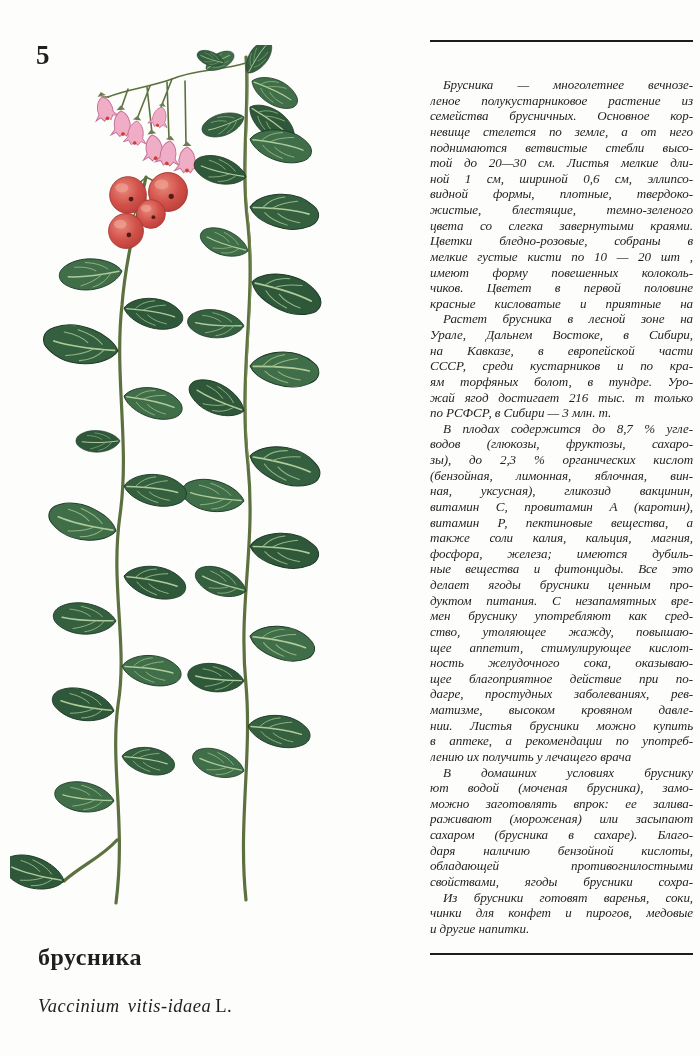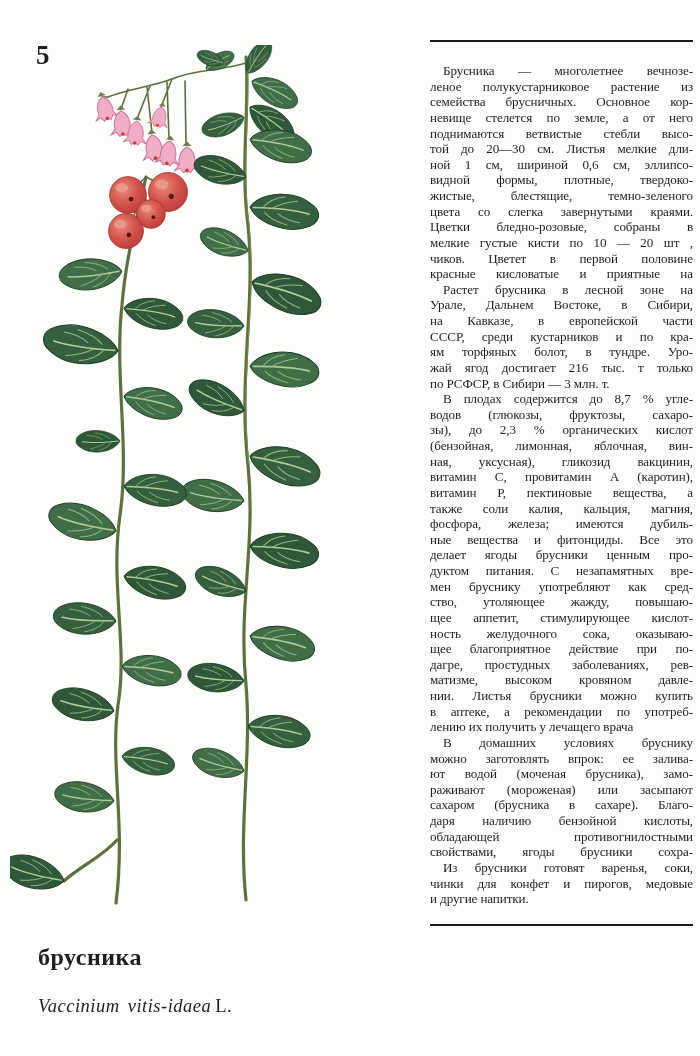--- a/index.html
+++ b/index.html
@@ -23,21 +23,21 @@
     position:absolute;left:38px;top:996px;
     font-size:18.5px;letter-spacing:0.5px;word-spacing:3px;
   }
   .caption-latin .lat{font-style:italic;margin-top:39px;}
   .caption-latin .auth{font-style:normal;margin-left:4px;}
   .article-column{
     position:absolute;left:430px;top:40px;width:263px;
   }
   .rule{height:2px;background:#1c1c1c;}
   .rule-top{margin-bottom:0;}
-  .article-body{margin-top:21px;}
+  .article-body{margin-top:35px;font-style:italic;}
   .rule-bottom{margin-top:17px;}
   .tline{
     font-size:13.1px;line-height:15.64px;height:15.64px;
     overflow:hidden;white-space:nowrap;
     text-align:justify;text-align-last:justify;
     letter-spacing:-0.1px;
   }
   .tline.last{text-align-last:left;white-space:normal;}
   .tline.first{text-indent:13px;}
   svg .blade{fill:currentColor;stroke:#1e3a28;stroke-width:0.9;}
@@ -157,20 +157,21 @@
       <div class="tline">семейства брусничных. Основное кор-</div>
       <div class="tline">невище стелется по земле, а от него</div>
       <div class="tline">поднимаются ветвистые стебли высо-</div>
       <div class="tline">той до 20—30 см. Листья мелкие дли-</div>
       <div class="tline">ной 1 см, шириной 0,6 см, эллипсо-</div>
       <div class="tline">видной формы, плотные, твердоко-</div>
       <div class="tline">жистые, блестящие, темно-зеленого</div>
       <div class="tline">цвета со слегка завернутыми краями.</div>
       <div class="tline">Цветки бледно-розовые, собраны в</div>
       <div class="tline">мелкие густые кисти по 10 — 20 шт ,</div>
+      <div class="tline">имеют форму повешенных колоколь-</div>
       <div class="tline">чиков. Цветет в первой половине</div>
       <div class="tline">красные кисловатые и приятные на</div>
       <div class="tline first">Растет брусника в лесной зоне на</div>
       <div class="tline">Урале, Дальнем Востоке, в Сибири,</div>
       <div class="tline">на Кавказе, в европейской части</div>
       <div class="tline">СССР, среди кустарников и по кра-</div>
       <div class="tline">ям торфяных болот, в тундре. Уро-</div>
       <div class="tline">жай ягод достигает 216 тыс. т только</div>
       <div class="tline last">по РСФСР, в Сибири — 3 млн. т.</div>
       <div class="tline first">В плодах содержится до 8,7 % угле-</div>
@@ -189,22 +190,22 @@
       <div class="tline">ство, утоляющее жажду, повышаю-</div>
       <div class="tline">щее аппетит, стимулирующее кислот-</div>
       <div class="tline">ность желудочного сока, оказываю-</div>
       <div class="tline">щее благоприятное действие при по-</div>
       <div class="tline">дагре, простудных заболеваниях, рев-</div>
       <div class="tline">матизме, высоком кровяном давле-</div>
       <div class="tline">нии. Листья брусники можно купить</div>
       <div class="tline">в аптеке, а рекомендации по употреб-</div>
       <div class="tline last">лению их получить у лечащего врача</div>
       <div class="tline first">В домашних условиях бруснику</div>
+      <div class="tline">ют водой (моченая брусника), замо-</div>
       <div class="tline">можно заготовлять впрок: ее залива-</div>
-      <div class="tline">ют водой (моченая брусника), замо-</div>
       <div class="tline">раживают (мороженая) или засыпают</div>
       <div class="tline">сахаром (брусника в сахаре). Благо-</div>
       <div class="tline">даря наличию бензойной кислоты,</div>
       <div class="tline">обладающей противогнилостными</div>
       <div class="tline">свойствами, ягоды брусники сохра-</div>
       <div class="tline first">Из брусники готовят варенья, соки,</div>
       <div class="tline">чинки для конфет и пирогов, медовые</div>
       <div class="tline last">и другие напитки.</div>
     </div>
   <div class="rule rule-bottom"></div>

